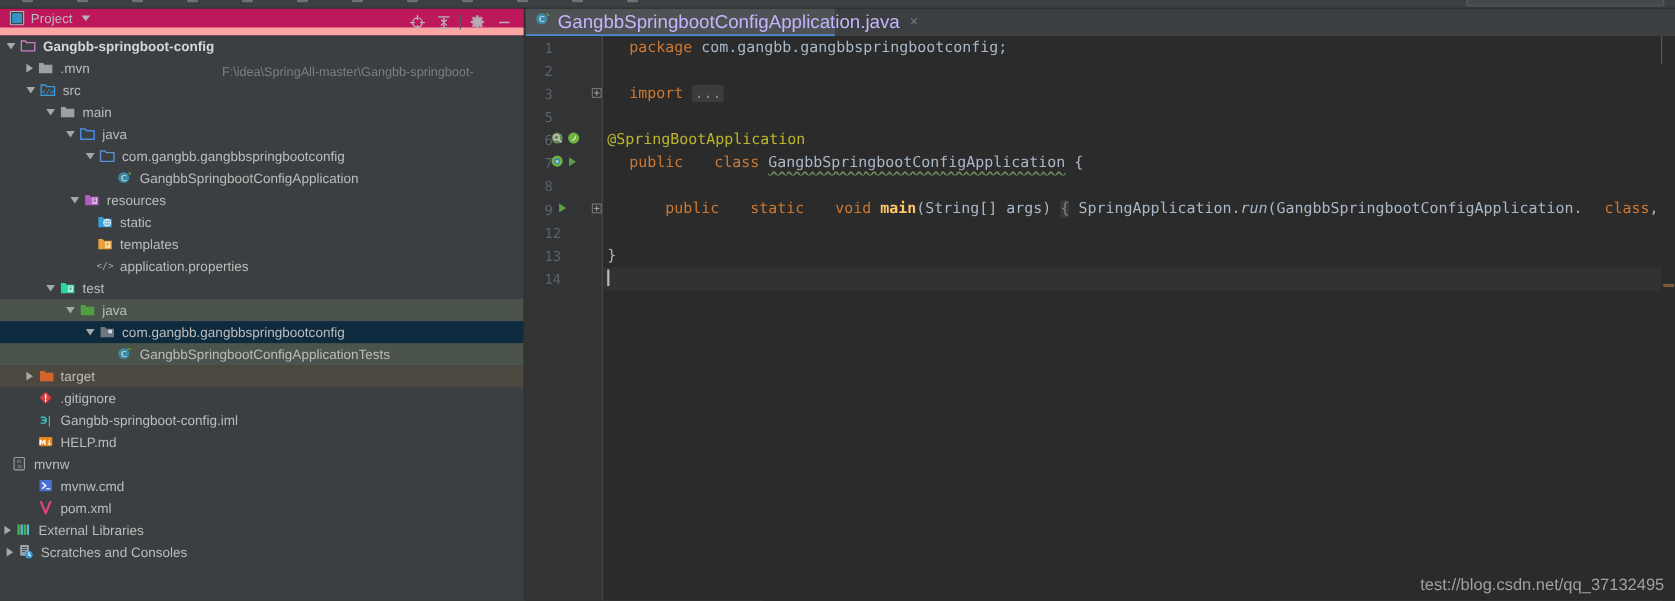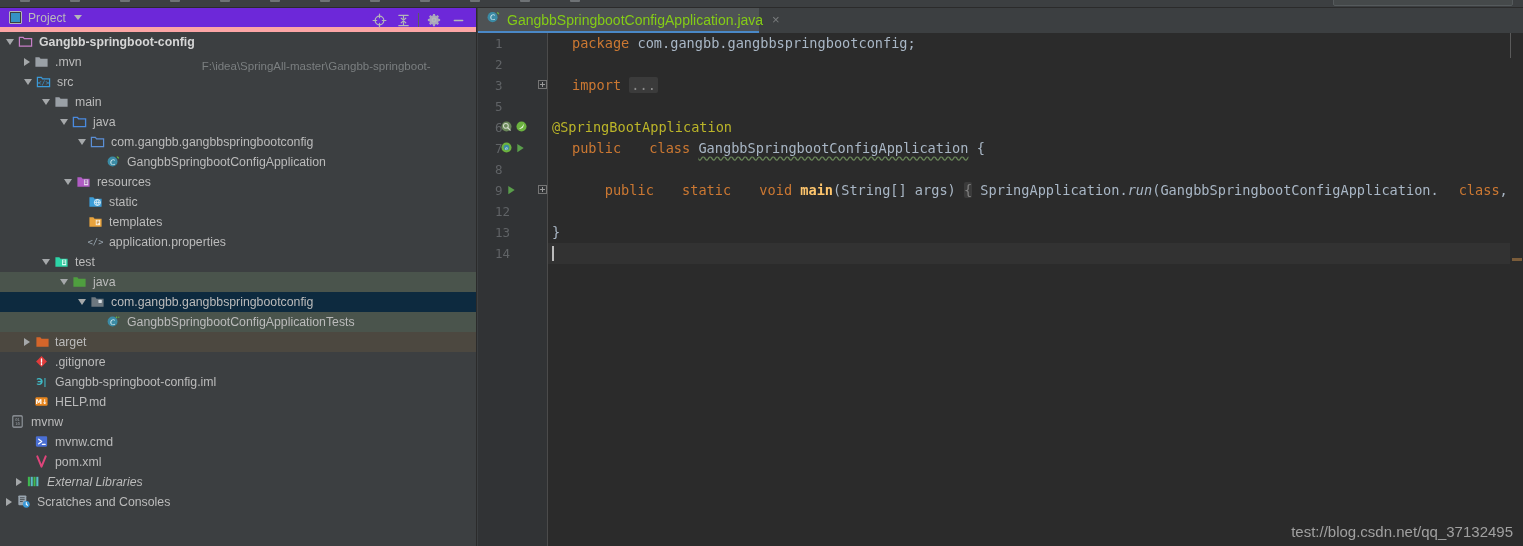--- a/index.html
+++ b/index.html
@@ -25,22 +25,22 @@
 
   
   .project-panel {
     position: absolute; left: 0; top: 8px; width: 477px; height: 538px;
     background: #3c3f41;
     border-right: 1px solid #2b2b2b;
   }
   .panel-header {
     position: relative; height: 24px; width: 100%;
     display: flex; align-items: center;
-    background: #6d28d9;
-    border-bottom: 5px solid #fca5a5;
+    background: #be185d;
+    border-bottom: 7px solid #fca5a5;
   }
   .ph-left { display: flex; align-items: center; gap: 6px; padding-left: 9px; }
   .ph-proj-icon {
     width: 13px; height: 13px; border: 1.6px solid #b4b7b8; border-radius: 1px;
     position: relative; background: #3c3f41;
   }
   .ph-proj-icon::after {
     content: ""; position: absolute; left: 1px; top: 1px; right: 1px; bottom: 1px;
     background: #3592c4;
   }
@@ -79,21 +79,21 @@
     background: #2b2b2b;
   }
   .tabbar { position: relative; height: 25px; background: #3c3f41; }
   .tab {
     position: absolute; left: 0; top: 0; height: 25px;
     display: flex; align-items: center; gap: 6px;
     padding: 0 6px 0 8px;
     background: #4e5254;
     border-bottom: 2px solid #4a88c7;
   }
-  .tab-title { font-size: 14px; color: #84cc16; }
+  .tab-title { font-size: 17px; color: #c4b5fd; }
   .tab-close { font-size: 13px; color: #7a7d7e; margin-left: 3px; line-height: 1; }
 
   .code-wrap { position: absolute; top: 25px; left: 0; right: 0; bottom: 0; background: #2b2b2b; }
   .gutter {
     position: absolute; left: 0; top: 0; width: 70px; bottom: 0;
     background: #313335;
     border-right: 1px solid #4b4b4b;
   }
   .codelines { position: absolute; left: 70px; top: 0; right: 0; bottom: 0; overflow: hidden; }
 
@@ -363,21 +363,21 @@
             </svg></span>
           <span class="rlabel">mvnw.cmd</span>
         </div>
         <div class="row" style="padding-left: 24px;">
           <span class="arrow none"></span>
           <span class="ricon"><svg width="15" height="15" viewBox="0 0 16 16">
               <path d="M3.5 2.5l4.5 11 4.5-11" fill="none" stroke="#e0457b" stroke-width="2.1" stroke-linecap="round" stroke-linejoin="round"></path>
             </svg></span>
           <span class="rlabel">pom.xml</span>
         </div>
-        <div class="row" style="padding-left: 16px; font-style: italic;">
+        <div class="row" style="padding-left: 4px;">
           <span class="arrow closed"></span>
           <span class="ricon"><svg width="15" height="15" viewBox="0 0 16 16">
               <rect x="2" y="3" width="2.2" height="10" fill="#3fb950"></rect>
               <rect x="5" y="3" width="2.2" height="10" fill="#58c0c8"></rect>
               <rect x="8" y="3" width="2.2" height="10" fill="#3fb950"></rect>
               <rect x="11" y="3" width="2.2" height="10" fill="#58c0c8"></rect>
             </svg></span>
           <span class="rlabel">External Libraries</span>
         </div>
         <div class="row" style="padding-left: 6px;">

